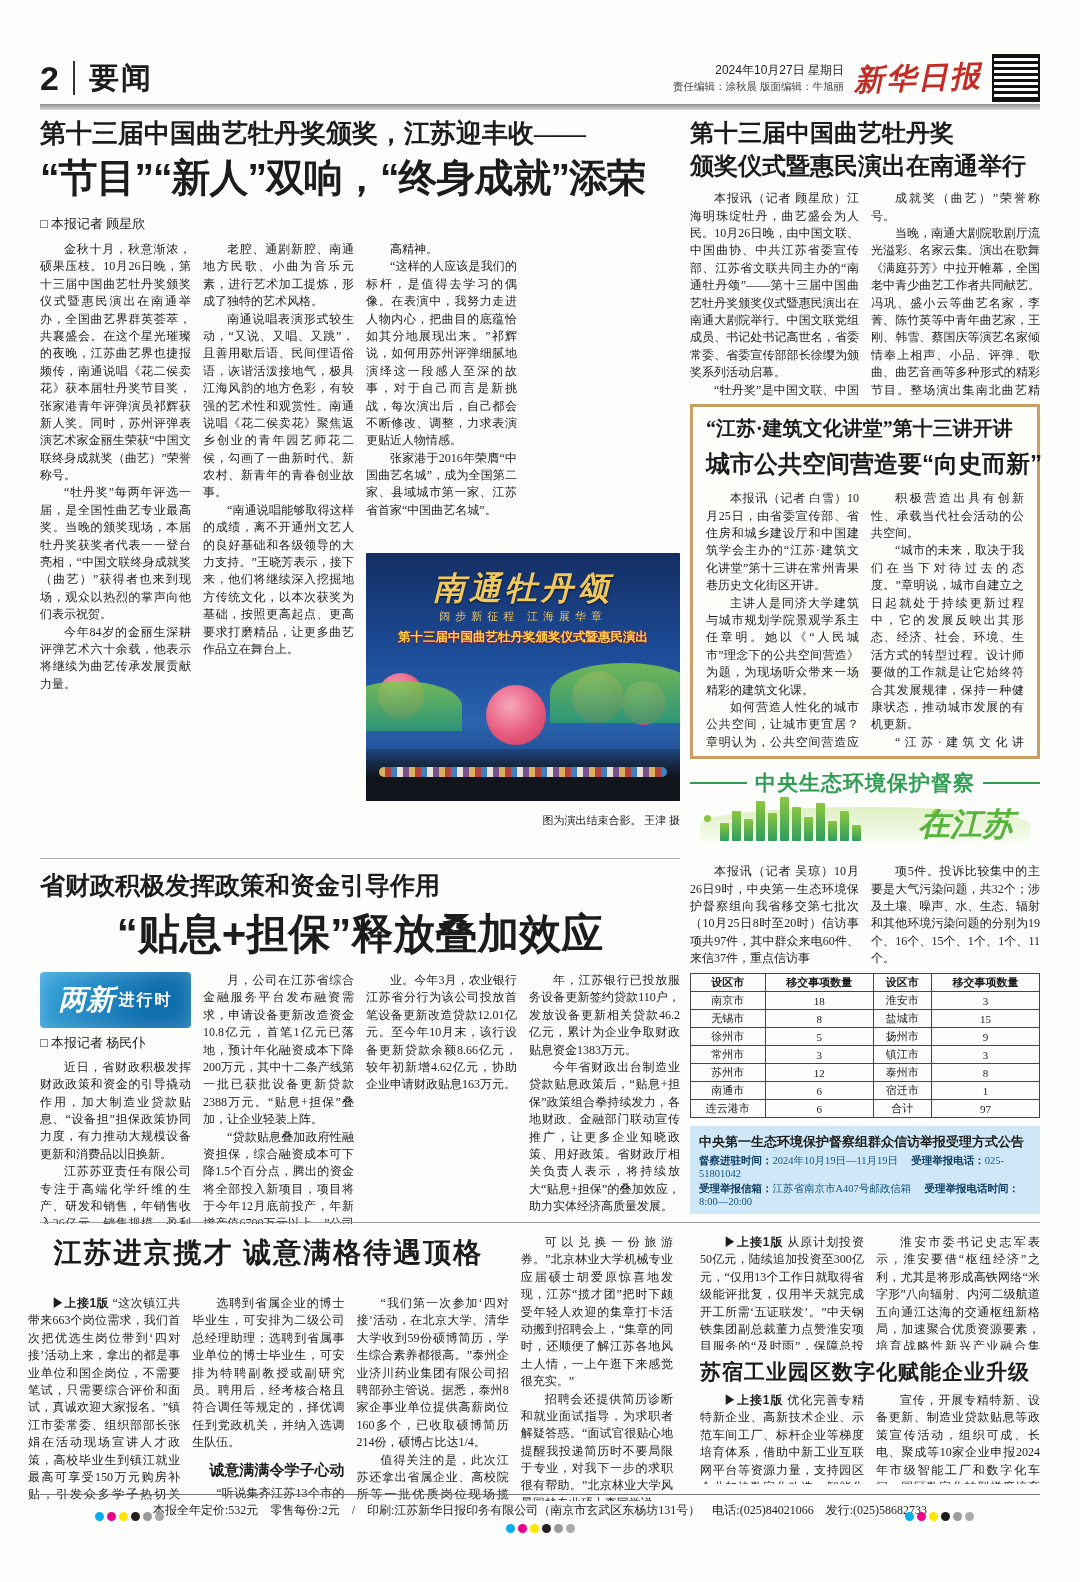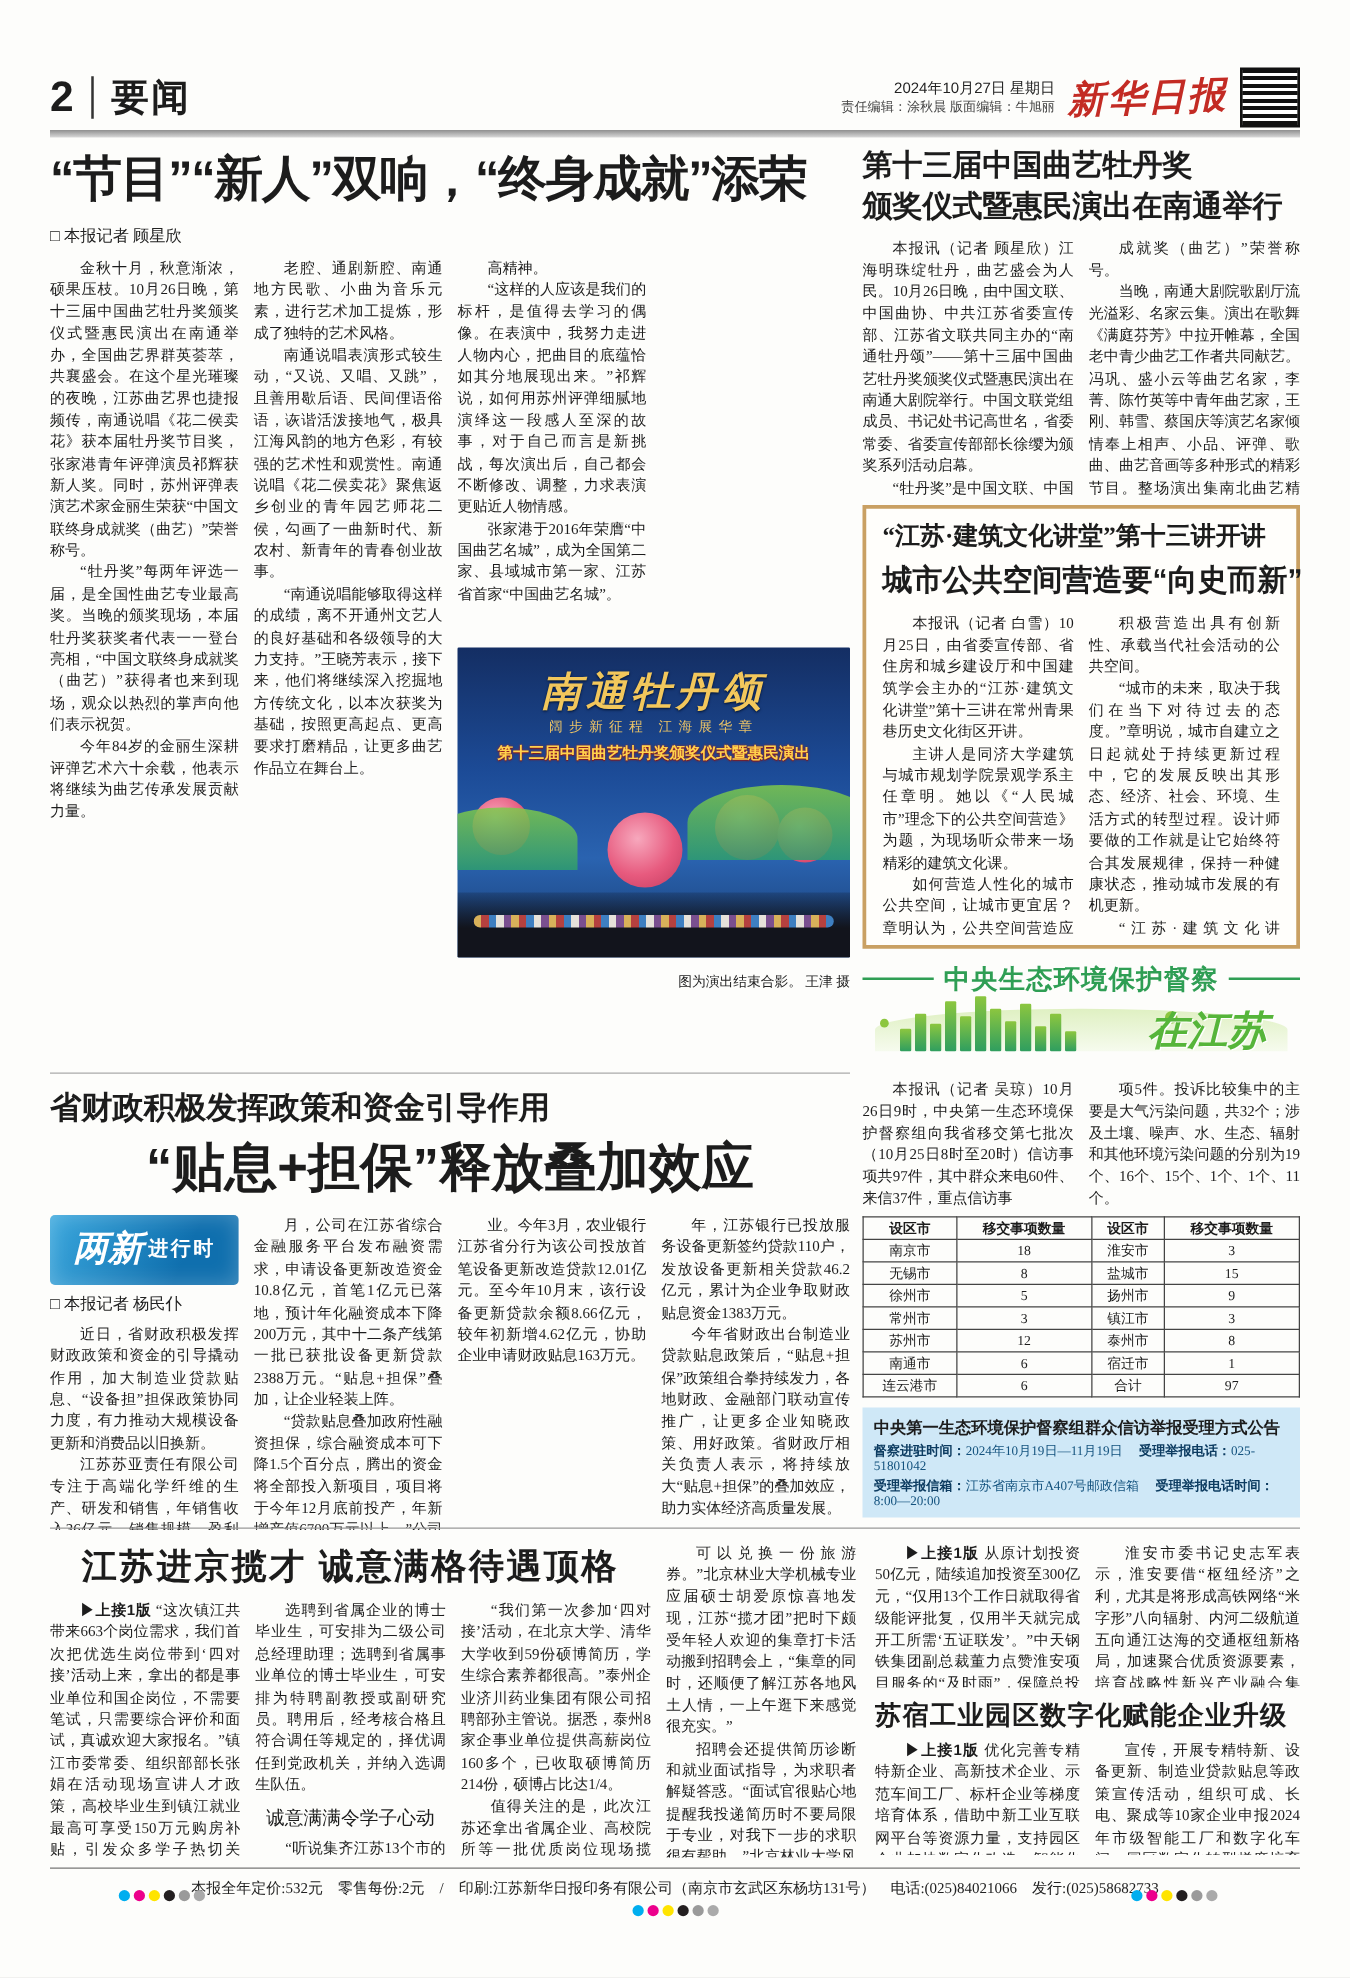--- a/index.html
+++ b/index.html
@@ -87,26 +87,26 @@
   #mid{position:absolute;left:40px;top:858px;width:640px;border-top:1px solid #aaa;padding-top:10px;}
   #mid .mkicker{font-size:25px;font-weight:700;}
   #mid .mtitle{text-align:center;font-size:42px;font-weight:900;font-family:"Liberation Sans",sans-serif;margin-top:4px;}
   #mid-body{grid-template-columns:repeat(4,1fr);height:252px;margin-top:10px;}
   .badge{height:56px;border-radius:4px;display:flex;align-items:center;justify-content:center;gap:4px;color:#fff;
          background:linear-gradient(115deg,#3aa7dd,#0f6fae 70%);box-shadow:inset 0 0 18px rgba(255,255,255,.25);}
   .badge .b1{font-size:28px;font-weight:900;font-style:italic;font-family:"Liberation Serif",serif;}
   .badge .b2{font-size:16px;font-weight:700;font-family:"Liberation Sans",sans-serif;letter-spacing:2px;}
   
   #bandrule{position:absolute;left:40px;right:40px;top:1222px;height:1px;background:#999;}
-  #btm-left{position:absolute;left:40px;top:1234px;width:645px;display:grid;grid-template-columns:repeat(4,1fr);
-            grid-template-rows:46px 206px;gap:0 12px;}
+  #btm-left{position:absolute;left:28px;top:1234px;width:645px;display:grid;grid-template-columns:repeat(4,1fr);
+            grid-template-rows:46px 206px;gap:15px 12px;}
   #btm-left .btitle{grid-column:1/4;grid-row:1;text-align:center;font-size:28px;font-weight:900;
             font-family:"Liberation Sans",sans-serif;letter-spacing:2px;}
   #btm-left .c4{grid-column:4;grid-row:1/3;}
-  .subhead{text-align:center;font-size:15px;font-weight:400;font-family:"Liberation Sans",sans-serif;margin:7px 0 5px;}
+  .subhead{text-align:right;font-size:15px;font-weight:700;font-family:"Liberation Sans",sans-serif;margin:7px 0 5px;}
   #btm-right{position:absolute;left:700px;top:1234px;width:340px;}
   #huaian-body{grid-template-columns:1fr 1fr;height:116px;}
   #sq-title{font-size:21px;font-weight:900;font-family:"Liberation Sans",sans-serif;margin:8px 0 6px;letter-spacing:1px;white-space:nowrap;}
   #suqian-body{grid-template-columns:1fr 1fr;height:92px;}
   
   #frule{position:absolute;left:40px;right:40px;top:1494px;height:1px;background:#777;}
   #footer-line{position:absolute;left:0;right:0;top:1502px;text-align:center;font-size:12px;color:#222;}
   .dots{display:flex;gap:3px;}
   .dots span{width:9px;height:9px;border-radius:50%;}
   #dots-c{position:absolute;left:0;right:0;top:1524px;display:flex;justify-content:center;}
@@ -127,20 +127,21 @@
         <div class="d1">2024年10月27日  星期日</div>
         <div class="d2">责任编辑：涂秋晨  版面编辑：牛旭丽</div>
       </div>
       <span class="masthead">新华日报</span>
       <span class="qr"></span>
     </div>
   </div>
   <div id="hrule"></div>
 
   <div id="lead">
+    <div class="kicker">第十三届中国曲艺牡丹奖颁奖，江苏迎丰收——</div>
     <h1 class="bigtitle">“节目”“新人”双响，“终身成就”添荣</h1>
     <div class="byline">□ 本报记者 顾星欣</div>
     <div id="lead-body" class="cols">
       <div class="cell span3">
           <p>金秋十月，秋意渐浓，硕果压枝。10月26日晚，第十三届中国曲艺牡丹奖颁奖仪式暨惠民演出在南通举办，全国曲艺界群英荟萃，共襄盛会。在这个星光璀璨的夜晚，江苏曲艺界也捷报频传，南通说唱《花二侯卖花》获本届牡丹奖节目奖，张家港青年评弹演员祁辉获新人奖。同时，苏州评弹表演艺术家金丽生荣获“中国文联终身成就奖（曲艺）”荣誉称号。</p>
           <p>“牡丹奖”每两年评选一届，是全国性曲艺专业最高奖。当晚的颁奖现场，本届牡丹奖获奖者代表一一登台亮相，“中国文联终身成就奖（曲艺）”获得者也来到现场，观众以热烈的掌声向他们表示祝贺。</p>
           <p>今年84岁的金丽生深耕评弹艺术六十余载，他表示将继续为曲艺传承发展贡献力量。</p>
         </div>
       <div class="cell span3">
           <p>老腔、通剧新腔、南通地方民歌、小曲为音乐元素，进行艺术加工提炼，形成了独特的艺术风格。</p>

